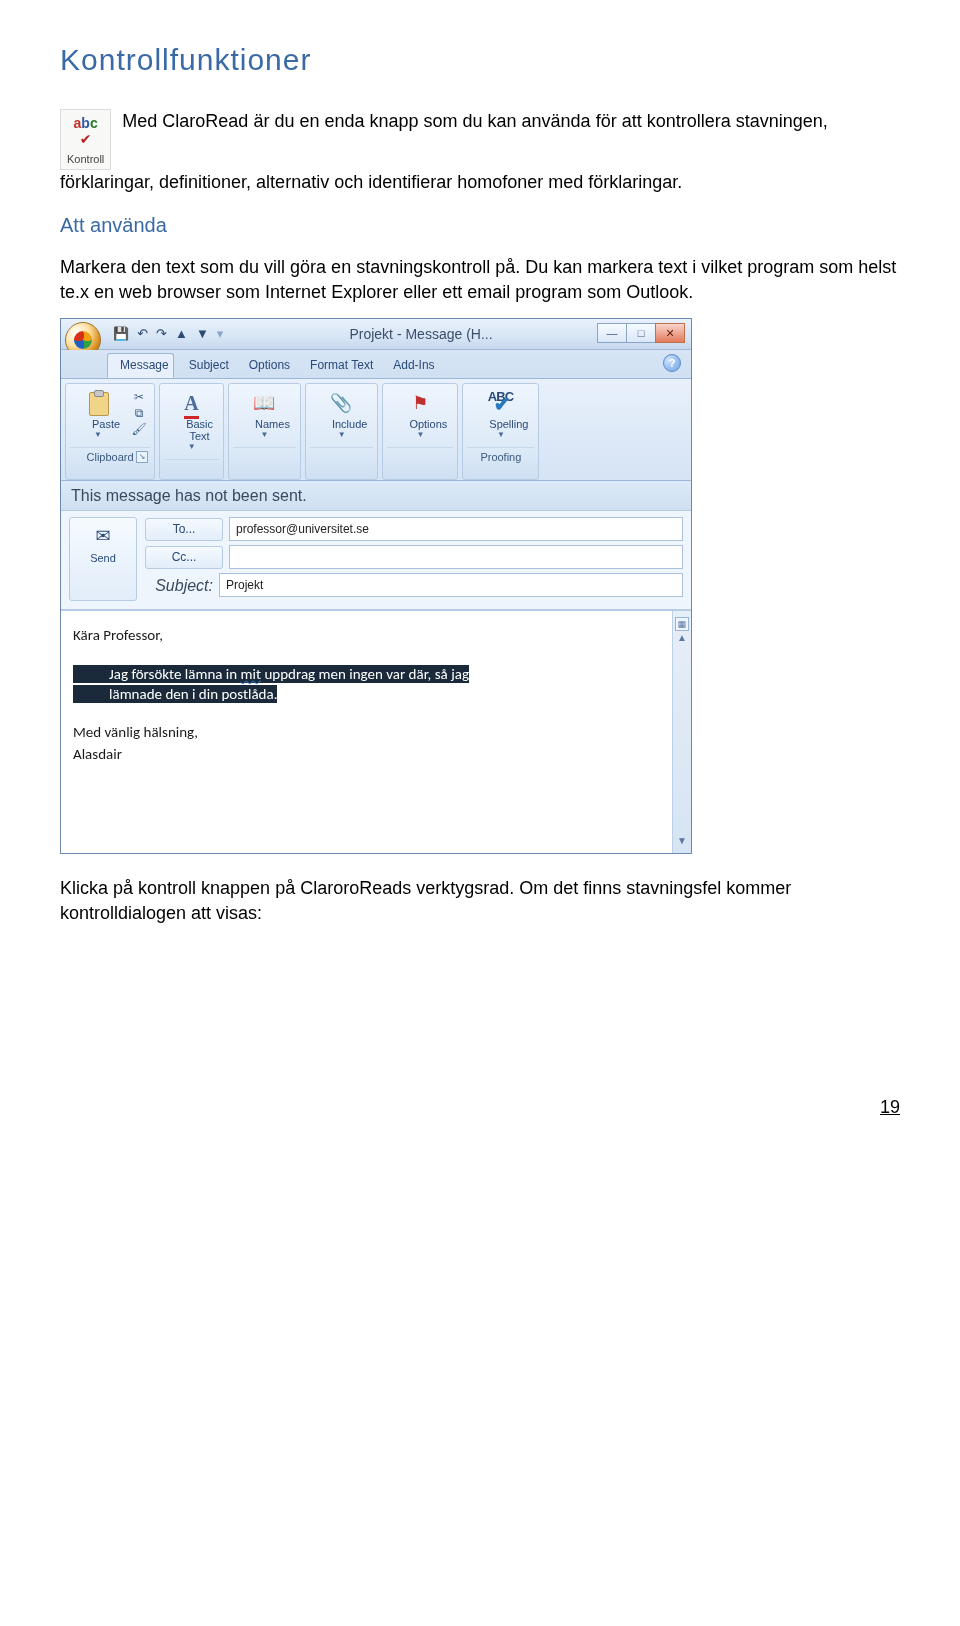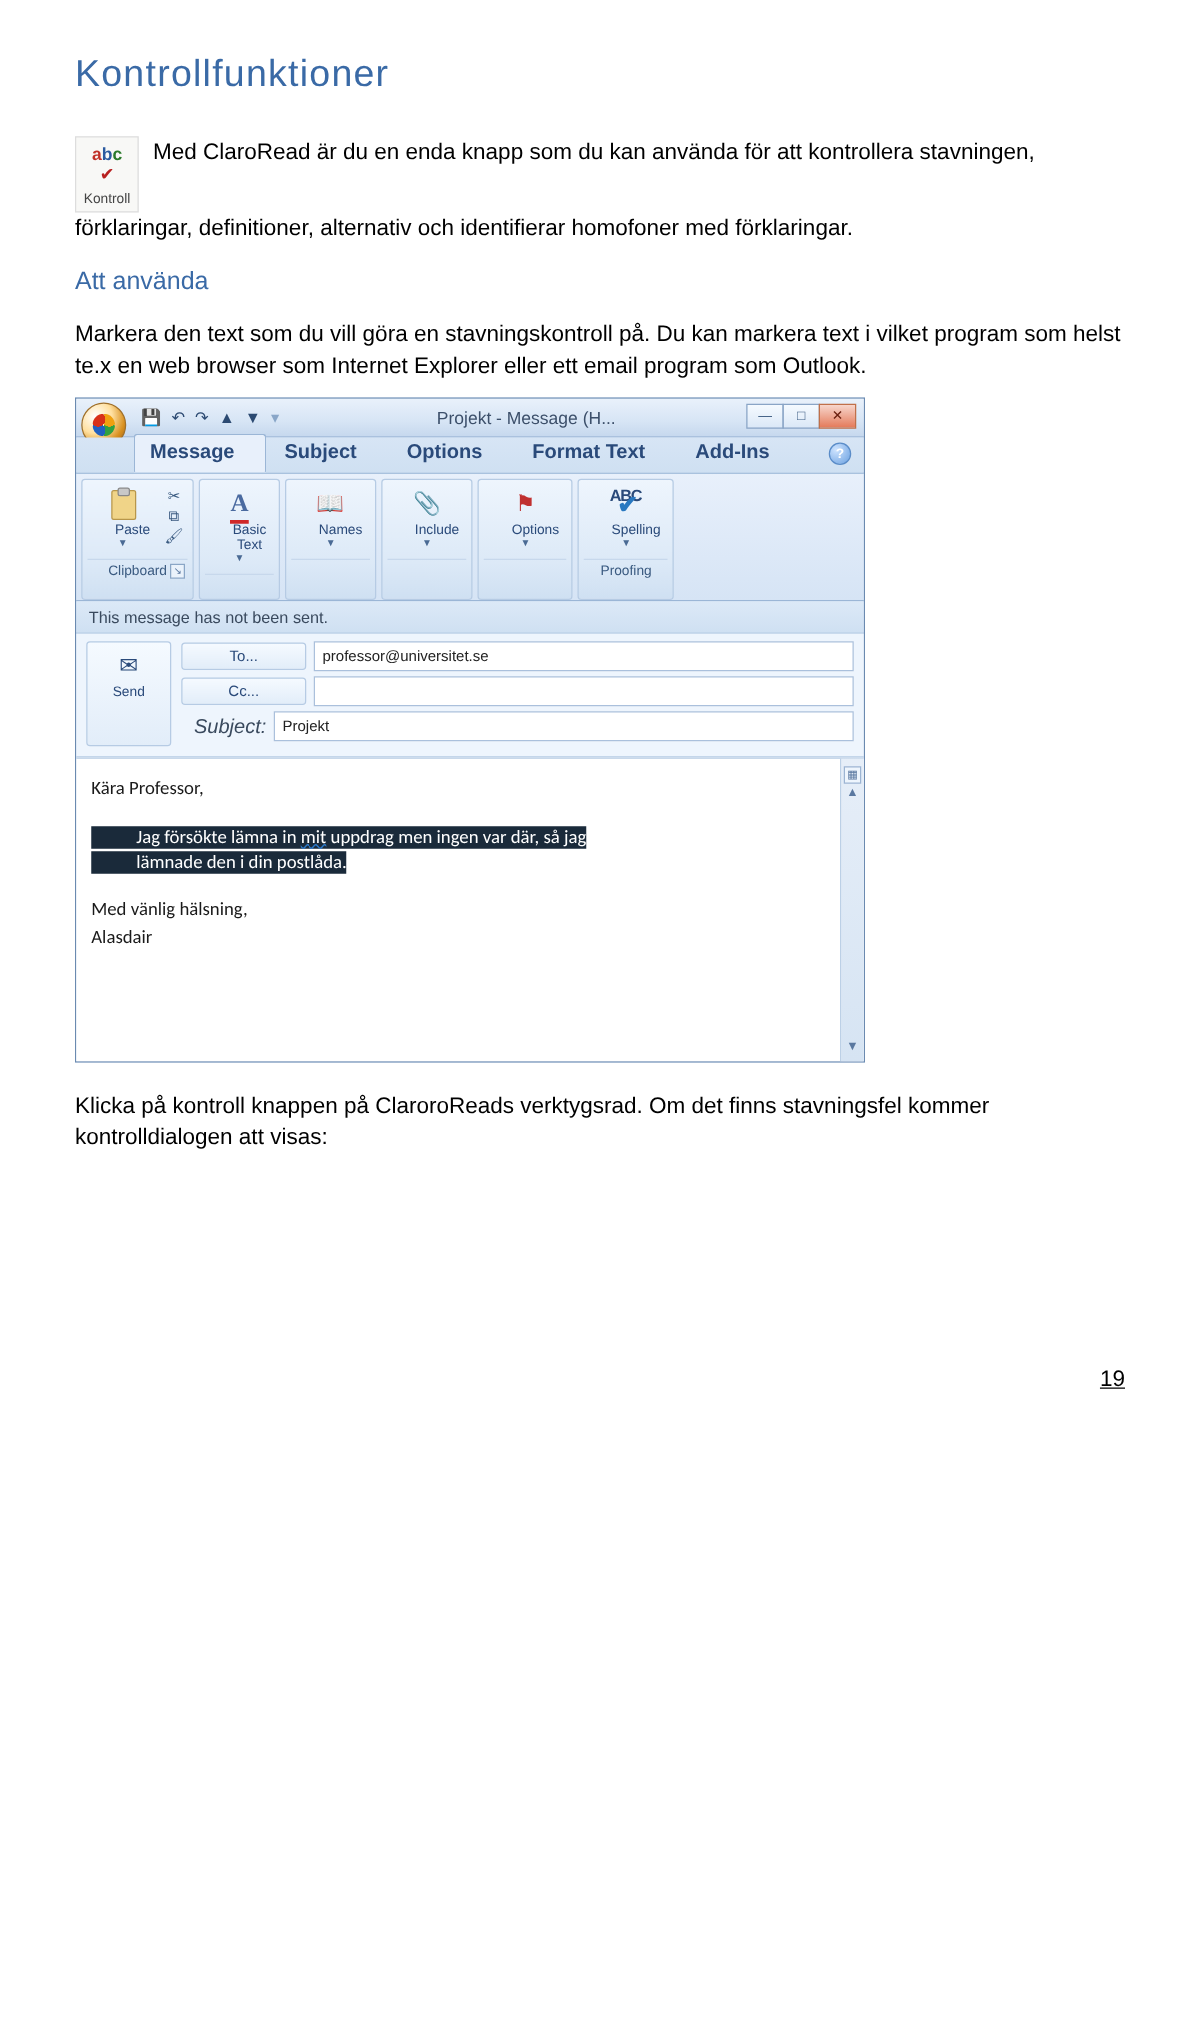--- a/index.html
+++ b/index.html
@@ -112,25 +112,24 @@
   .ow-tabs {
     display: flex;
     align-items: flex-end;
     padding: 4px 8px 0 46px;
     gap: 2px;
     background: linear-gradient(#d7e5f5, #cfe0f2);
     height: 24px;
     position: relative;
   }
   .ow-tab {
-    padding: 3px 24px 4px 12px;
-    font-size: 16px;
+    padding: 3px 4px 4px 12px;
+    font-size: 12px;
     color: #2a4a7a;
     border: 1px solid transparent;
-    font-weight: bold;
   }
   .ow-tab.active {
     background: #e8f0fb;
     border: 1px solid #9bb6d6;
     border-bottom-color: #e8f0fb;
     border-radius: 3px 3px 0 0;
   }
   .ow-help {
     position:absolute; right:10px; top:4px;
     width:16px;height:16px;border-radius:50%;
@@ -204,21 +203,21 @@
   .ico-flag{font-size:18px;color:#c03030;}
   
   .ico-spell{position:relative;width:30px;height:26px;}
   .ico-spell .txt{position:absolute;top:-2px;left:0;font-weight:bold;font-size:13px;letter-spacing:-1px;color:#2a4a7a;}
   .ico-spell .chk{position:absolute;bottom:-2px;left:6px;color:#2878c0;font-size:20px;font-weight:bold;}
 
   .ow-infobar {
     background: linear-gradient(#dce9f7,#cfe0f2);
     border-bottom:1px solid #b6cbe4;
     padding:4px 10px;
-    font-size:13px;color:#3a4a5e;
+    font-size:16px;color:#3a4a5e;
   }
   .ow-fields {
     background:#eef5fd;
     padding:6px 8px 8px 8px;
     display:flex;
     border-bottom:1px solid #b6cbe4;
   }
   .ow-send {
     width:58px; text-align:center;
     border:1px solid #b6cbe4; border-radius:3px;
@@ -227,21 +226,21 @@
     margin-right:8px;
     font-size:11px;color:#2a4a7a;
   }
   .ow-send .env{font-size:18px;display:block;margin-bottom:2px;}
   .ow-field-rows{flex:1;}
   .ow-field-row{display:flex;align-items:center;margin-bottom:4px;}
   .ow-field-btn{
     width:68px;text-align:center;
     border:1px solid #b6cbe4;border-radius:3px;
     background:linear-gradient(#f5faff,#e2edf9);
-    font-size:12px;color:#2a4a7a;padding:2px 15px;margin-right:6px;
+    font-size:12px;color:#2a4a7a;padding:2px 4px;margin-right:6px;
   }
   .ow-field-lbl{
     width:68px;text-align:right;font-size:16px;color:#3a4a5e;margin-right:6px;font-style:italic;
   }
   .ow-field-input{
     flex:1;border:1px solid #aac0dc;background:#fff;
     font-size:12px;color:#222;padding:2px 6px;height:18px;
   }
   .ow-body {
     background:#fff;

